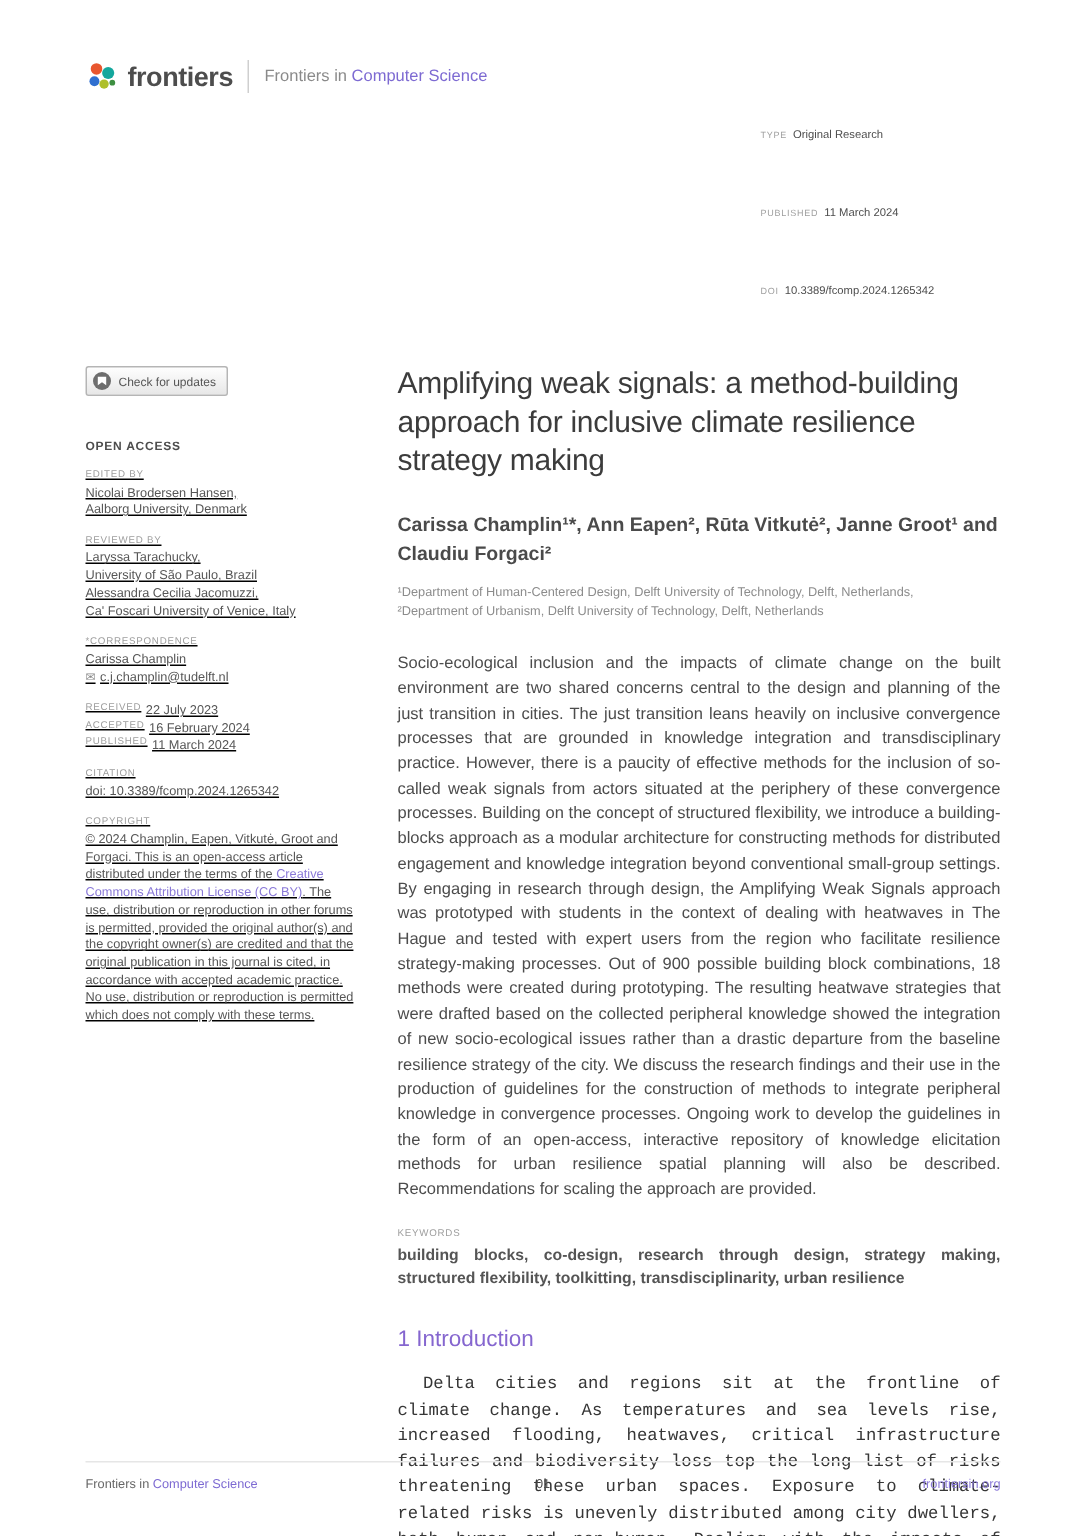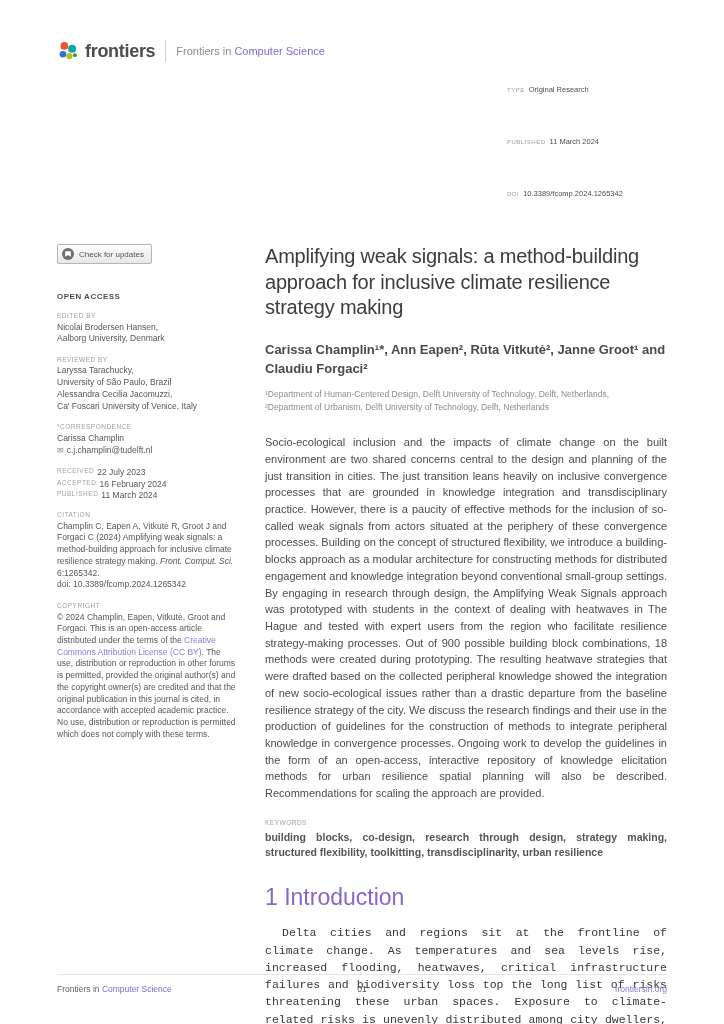--- a/index.html
+++ b/index.html
@@ -23,40 +23,40 @@
   
   .columns { display:flex; gap:28px; margin-top:44px; }
   .sidebar { width:180px; flex-shrink:0; }
   .main { flex:1; min-width:0; }
 
   
   .check-btn { display:inline-flex; align-items:center; gap:5px; border:1px solid #b5b5b5; border-radius:2px;
                background:linear-gradient(#fefefe,#e7e7e7); padding:3px 7px 3px 4px; font-size:8px; color:#555; cursor:pointer; }
   .crossmark { width:12px; height:12px; }
   .open-access { margin-top:28px; font-size:8px; font-weight:bold; color:#4d4d4d; letter-spacing:0.5px; }
-  .side-section { margin-top:11px; }
+  .side-section { margin-top:11px;text-decoration:underline; }
   .side-label { font-size:6.5px; color:#9e9e9e; letter-spacing:0.5px; margin-bottom:2.5px; }
   .side-text { font-size:8.5px; color:#565656; line-height:1.38; }
   .side-link { color:#8a79d8; }
   .email-row { display:flex; align-items:baseline; gap:3px; }
   .env-icon { font-size:8px; color:#8a8a8a; }
   .date-row { display:flex; gap:3px; align-items:flex-start; margin-bottom:1.5px; }
   .date-label { font-size:6.5px; color:#9e9e9e; letter-spacing:0.5px; }
   .date-value { font-size:8.5px; color:#565656; }
   .ital { font-style:italic; }
 
   
   .title { font-size:20px; line-height:1.28; color:#3c3c3c; font-weight:500; letter-spacing:-0.2px; }
   .authors { margin-top:20px; font-size:13px; font-weight:600; color:#4a4a4a; line-height:1.45; }
   .affiliations { margin-top:10px; font-size:8.5px; color:#8c8c8c; line-height:1.45; }
   .abstract { margin-top:21px; font-size:11px; color:#4c4c4c; line-height:1.52; text-align:justify; }
   .keywords-block { margin-top:17px; }
   .keywords-label { font-size:6.5px; color:#9e9e9e; letter-spacing:0.5px; }
   .keywords { margin-top:4px; font-size:10.5px; font-weight:bold; color:#555; line-height:1.4; text-align:justify; }
-  .intro-heading { margin-top:25px; font-size:23px; color:#8566cf; font-weight:500; }
+  .intro-heading { margin-top:25px; font-size:15px; color:#8566cf; font-weight:500; }
   .intro-body { margin-top:13px; font-family:Liberation Mono, monospace; font-size:11.5px; color:#363636;
                 line-height:1.5; text-align:justify; text-indent:17px; }
 
   
   .footer { position:absolute; left:57px; right:57px; bottom:30px; border-top:1px solid #e6e6e6; padding-top:9px;
             display:grid; grid-template-columns:1fr auto 1fr; font-size:8.5px; color:#666; align-items:baseline; }
   .footer .jn { color:#7d6ad2; }
   .footer-page { text-align:center; color:#4d4d4d; }
   .footer-site { text-align:right; color:#8a79d8; }
 </style>
@@ -144,21 +144,20 @@
           <span class="date-value">16 February 2024</span>
         </div>
         <div class="date-row">
           <span class="date-label">PUBLISHED</span>
           <span class="date-value">11 March 2024</span>
         </div>
       </div>
 
       <div class="side-section">
         <div class="side-label">CITATION</div>
-        <div class="side-text"><span>Champlin C, Eapen A, Vitkutė R, Groot J and Forgaci C (2024) Amplifying weak signals: a method-building approach for inclusive climate resilience strategy making.</span> <span class="ital">Front. Comput. Sci.</span><span> 6:1265342.</span></div>
         <div class="side-text">doi: 10.3389/fcomp.2024.1265342</div>
       </div>
 
       <div class="side-section">
         <div class="side-label">COPYRIGHT</div>
         <div class="side-text"><span>© 2024 Champlin, Eapen, Vitkutė, Groot and Forgaci. This is an open-access article distributed under the terms of the </span><span class="side-link">Creative Commons Attribution License (CC BY)</span><span>. The use, distribution or reproduction in other forums is permitted, provided the original author(s) and the copyright owner(s) are credited and that the original publication in this journal is cited, in accordance with accepted academic practice. No use, distribution or reproduction is permitted which does not comply with these terms.</span></div>
       </div>
     </div>
 
     <div class="main">

